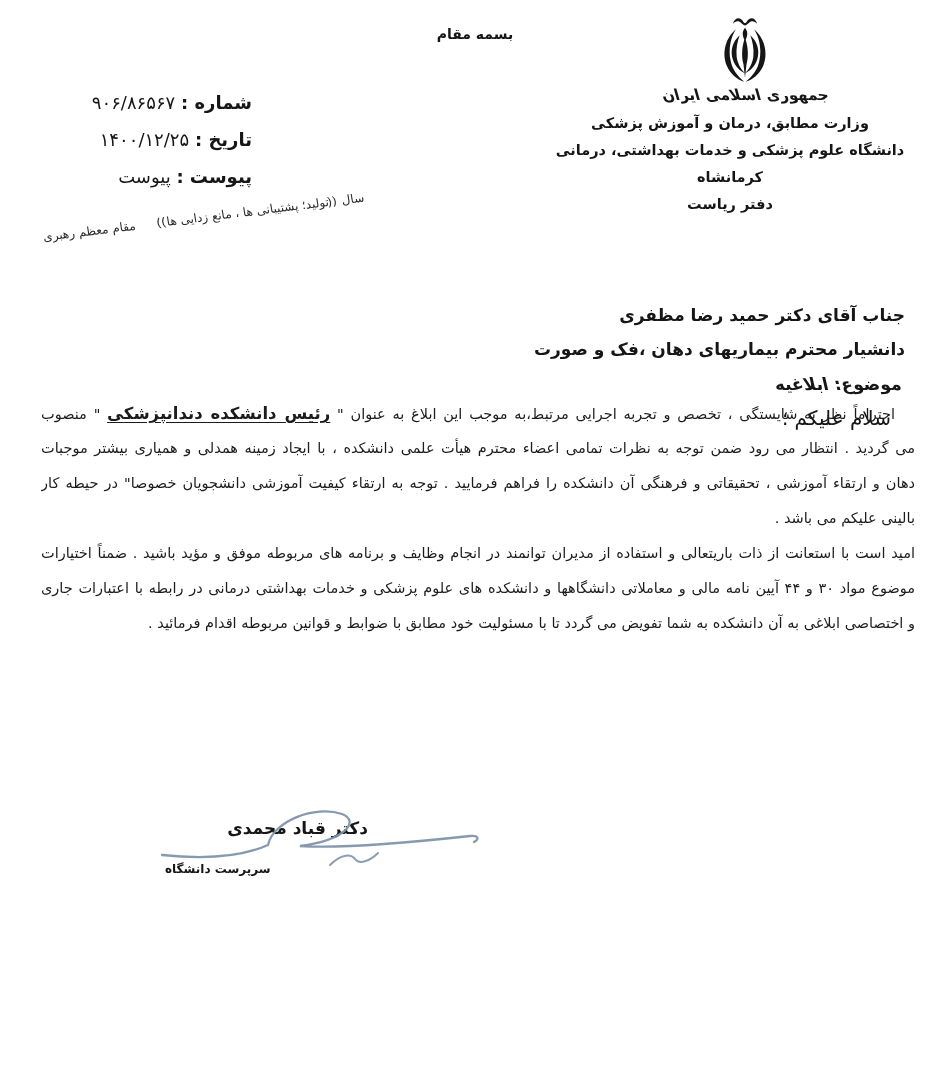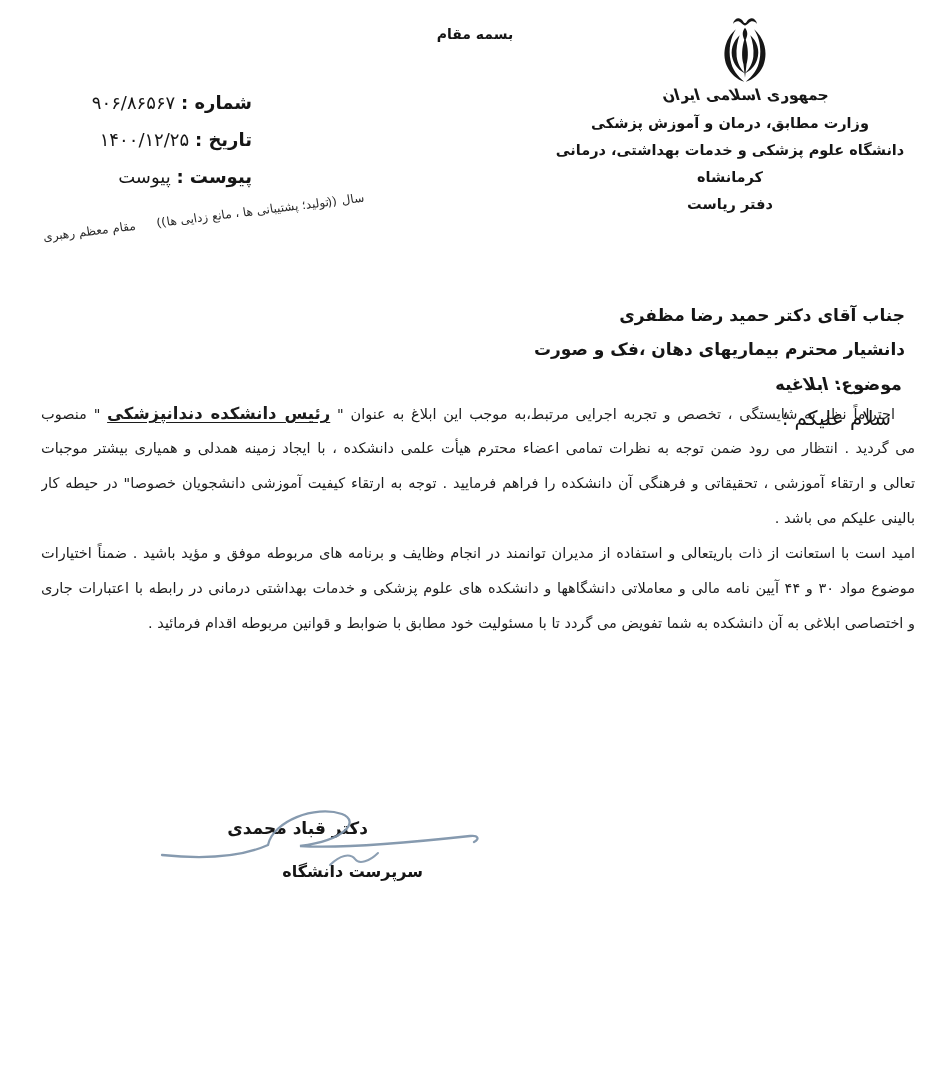--- a/index.html
+++ b/index.html
@@ -34,22 +34,22 @@
   
   .letter-body{position:absolute;top:396px;left:41px;width:874px;direction:rtl;
     font-size:14.5px;color:#1c1c1c;}
   .bl{height:35px;line-height:35px;overflow:hidden;text-align:justify;text-align-last:justify;}
   .bl.end{text-align:right;text-align-last:right;}
   .bl.indent{padding-right:20px;}
   .appointment{font-weight:bold;font-size:16.5px;text-decoration:underline;text-underline-offset:3px;}
   
   .sig-name{position:absolute;left:165px;top:818px;width:265px;text-align:center;
     font-weight:bold;font-size:17px;direction:rtl;}
-  .sig-role{position:absolute;left:158px;top:862px;width:265px;text-align:right;
-    font-weight:bold;font-size:16px;direction:rtl;}
+  .sig-role{position:absolute;left:165px;top:862px;width:265px;text-align:left;
+    font-weight:bold;font-size:12px;direction:rtl;}
   .sig-stroke{position:absolute;left:150px;top:795px;width:340px;height:90px;pointer-events:none;}
 </style>
 </head>
 <body>
 
 <div class="page">
 
   <div class="besmele">بسمه مقام</div>
 
   <div class="emblem">
@@ -86,21 +86,21 @@
   <div class="rcpt">
     <div class="name">جناب آقای دکتر حمید رضا مظفری</div>
     <div class="title">دانشیار محترم بیماریهای دهان ،فک و صورت</div>
     <div class="subject">موضوع: ابلاغیه</div>
     <div class="salutation">سلام علیکم ؛</div>
   </div>
 
   <div class="letter-body">
     <div class="bl indent"><span>احتراماً نظر به شایستگی ، تخصص و تجربه اجرایی مرتبط،به موجب این ابلاغ به عنوان " </span><span class="appointment">رئیس دانشکده دندانپزشکی</span><span> " منصوب</span></div>
     <div class="bl">می گردید . انتظار می رود ضمن توجه به نظرات تمامی اعضاء محترم هیأت علمی دانشکده ، با ایجاد زمینه همدلی و همیاری بیشتر موجبات</div>
-    <div class="bl">تعالی و ارتقاء آموزشی ، تحقیقاتی و فرهنگی آن دانشکده را فراهم فرمایید . توجه به ارتقاء کیفیت آموزشی دانشجویان خصوصا" در حیطه کار</div>
+    <div class="bl">دهان و ارتقاء آموزشی ، تحقیقاتی و فرهنگی آن دانشکده را فراهم فرمایید . توجه به ارتقاء کیفیت آموزشی دانشجویان خصوصا" در حیطه کار</div>
     <div class="bl end">بالینی علیکم می باشد .</div>
     <div class="bl">امید است با استعانت از ذات باریتعالی و استفاده از مدیران توانمند در انجام وظایف و برنامه های مربوطه موفق و مؤید باشید . ضمناً اختیارات</div>
     <div class="bl">موضوع مواد ۳۰ و ۴۴ آیین نامه مالی و معاملاتی دانشگاهها و دانشکده های علوم پزشکی و خدمات بهداشتی درمانی در رابطه با اعتبارات جاری</div>
     <div class="bl end">و اختصاصی ابلاغی به آن دانشکده به شما تفویض می گردد تا با مسئولیت خود مطابق با ضوابط و قوانین مربوطه اقدام فرمائید .</div>
   </div>
 
   <div class="sig-name">دکتر قباد محمدی</div>
   <div class="sig-role">سرپرست دانشگاه</div>
   <svg class="sig-stroke" viewBox="0 0 340 90" aria-hidden="true">
     <path d="M12 60 C70 66 100 58 118 50 C123 26 165 10 192 19 C210 26 196 45 150 51 C190 54 265 47 320 41 C328 40 330 44 324 47" fill="none" stroke="#8095ab" stroke-width="2.3" stroke-linecap="round" opacity="0.95"></path>

